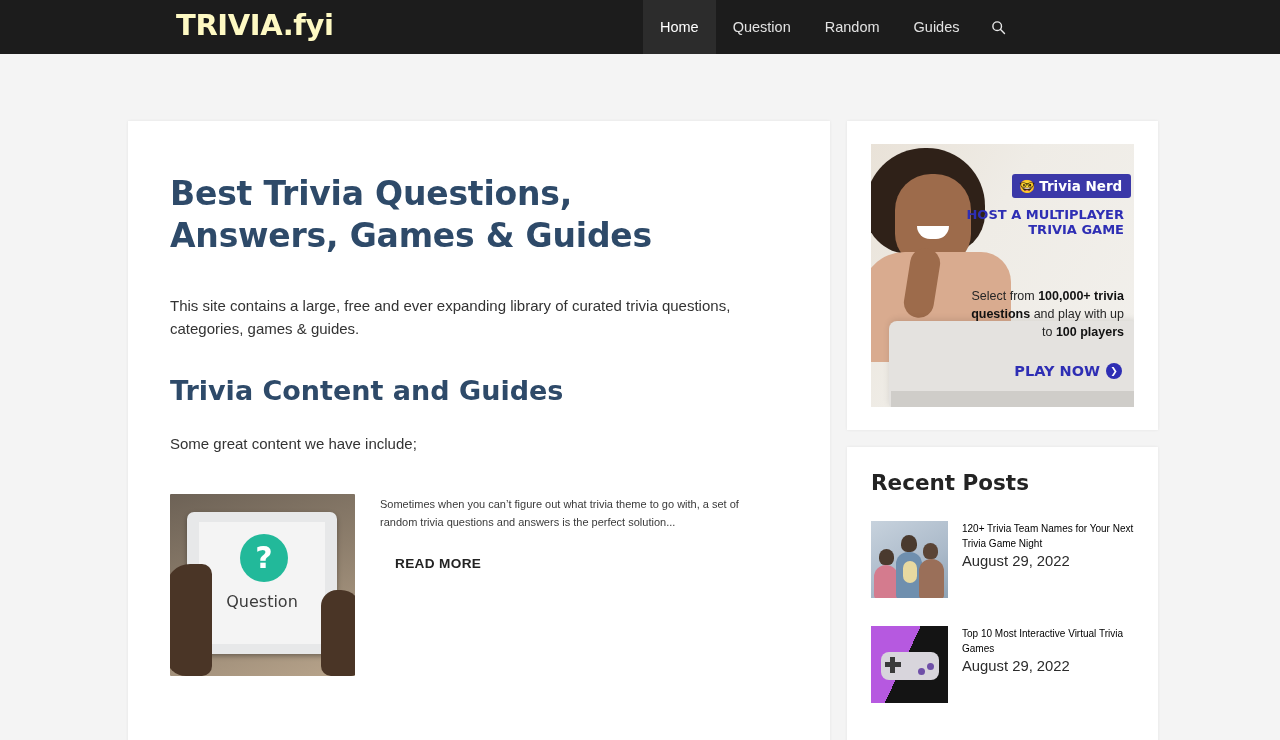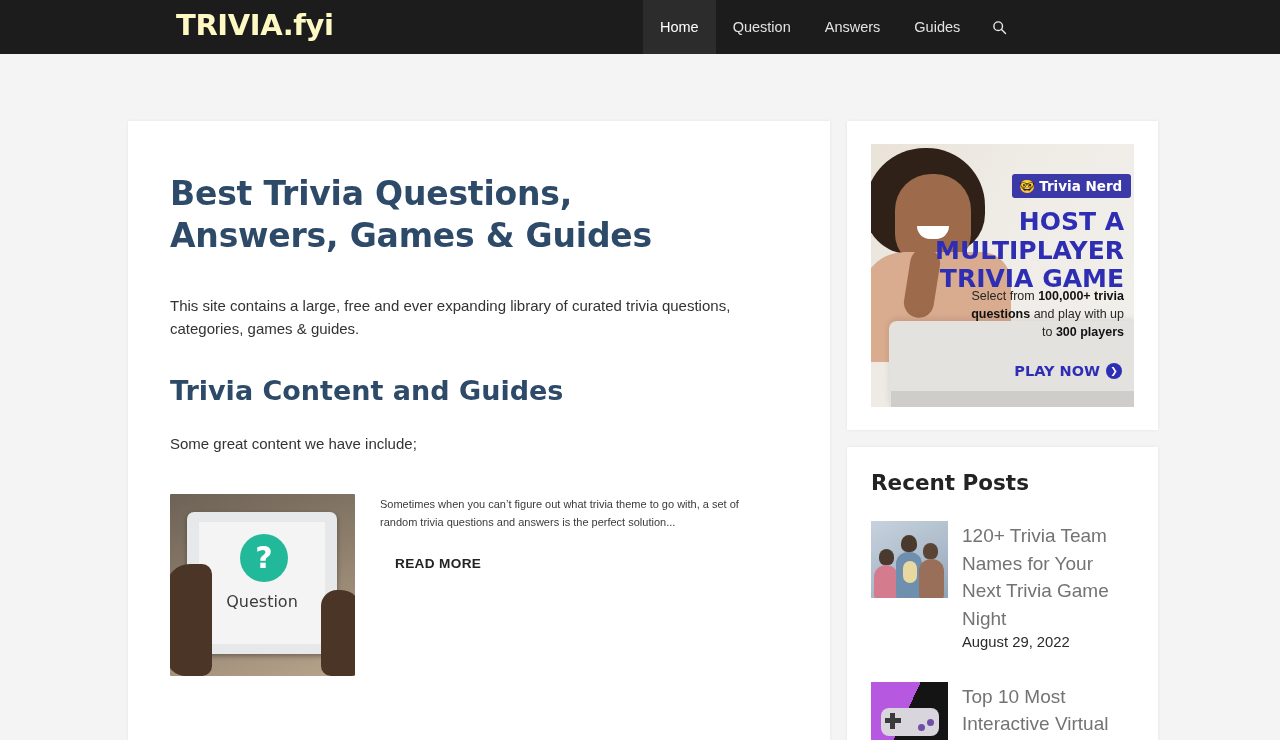--- a/index.html
+++ b/index.html
@@ -201,21 +201,21 @@
     padding: 4px 9px 4px 7px;
     border-radius: 3px;
     display: flex; align-items: center; gap: 4px;
     white-space: nowrap;
     font-family: "DejaVu Sans", sans-serif;
   }
   .ad-badge .emoji { font-size: 13px; }
   .ad-headline {
     position: absolute; right: 10px; top: 64px; width: 190px;
     text-align: right;
-    color: #2e2eb4; font-weight: bold; font-size: 25px; line-height: 1.14;
+    color: #2e2eb4; font-weight: bold; font-size: 13px; line-height: 1.14;
     font-family: "DejaVu Sans", sans-serif;
   }
   .ad-sub {
     position: absolute; right: 10px; top: 144px; width: 160px;
     text-align: right; color: #262626; font-size: 12.5px; line-height: 1.43;
   }
   .ad-sub b { color: #111; }
   .ad-cta {
     position: absolute; right: 12px; top: 219px;
     color: #2e2eb4; font-weight: bold; font-size: 14.5px;
@@ -239,22 +239,22 @@
     display: flex;
     gap: 14px;
     margin-bottom: 28px;
   }
   .post-thumb {
     flex: 0 0 77px; width: 77px; height: 77px; position: relative; overflow: hidden;
   }
   .post-text { flex: 1; padding-top: 1px; }
   .post-title {
     display: block;
-    font-size: 19px; line-height: 1.45;
-    color: #737373; text-decoration: none; cursor: pointer;
+    font-size: 10px; line-height: 1.45;
+    color: #000000; text-decoration: none; cursor: pointer;
   }
   .post-date { font-size: 14.8px; color: #2b2b2b; line-height: 1.45; }
 
   .pt-party { background: linear-gradient(150deg,#c7d2dd 0%,#aab9c9 60%,#8ea3b5 100%); }
   .pt-party .h { position:absolute; border-radius:50% 50% 40% 40%; background:#4a3a2e; }
   .pt-party .s { position:absolute; border-radius:12px 12px 4px 4px; }
   .pt-pad { background: linear-gradient(115deg,#b659e0 0%,#b659e0 44%,#141414 44%,#141414 100%); }
   .pad-body { position:absolute; left:10px; top:26px; width:58px; height:28px; background:#d8d5dc; border-radius:8px; }
   .pad-dpad-v { position:absolute; left:19px; top:31px; width:5px; height:16px; background:#3a3a3a; }
   .pad-dpad-h { position:absolute; left:14px; top:36px; width:16px; height:5px; background:#3a3a3a; }
@@ -267,21 +267,21 @@
   <a class="brand">TRIVIA.fyi</a>
 
   <nav class="main-nav">
     <div class="nav-item active">
       <span>Home</span>
     </div>
     <div class="nav-item">
       <span>Question</span>
     </div>
     <div class="nav-item">
-      <span>Answers</span>
+      <span>Random</span>
     </div>
     <div class="nav-item">
       <span>Guides</span>
     </div>
     <div class="nav-search">
       <svg width="15" height="15" viewBox="0 0 16 16" fill="none" stroke="#e8e8e8" stroke-width="1.5">
         <circle cx="6.6" cy="6.6" r="4.6"></circle>
         <line x1="10.2" y1="10.2" x2="14.4" y2="14.4" stroke-linecap="round"></line>
       </svg>
     </div>
@@ -334,21 +334,21 @@
         </div>
 
         <div class="ad-badge">
           <span class="emoji">🤓</span>
           <span>Trivia Nerd</span>
         </div>
 
         <div class="ad-headline">HOST A MULTIPLAYER TRIVIA GAME</div>
 
         <div class="ad-sub">
-          <span>Select from </span><b>100,000+ trivia questions</b><span> and play with up to </span><b>300 players</b>
+          <span>Select from </span><b>100,000+ trivia questions</b><span> and play with up to </span><b>100 players</b>
         </div>
 
         <div class="ad-cta">
           <span>PLAY NOW</span>
           <span class="arrow">❯</span>
         </div>
       </div>
     </div>
 
     <div class="side-card">

